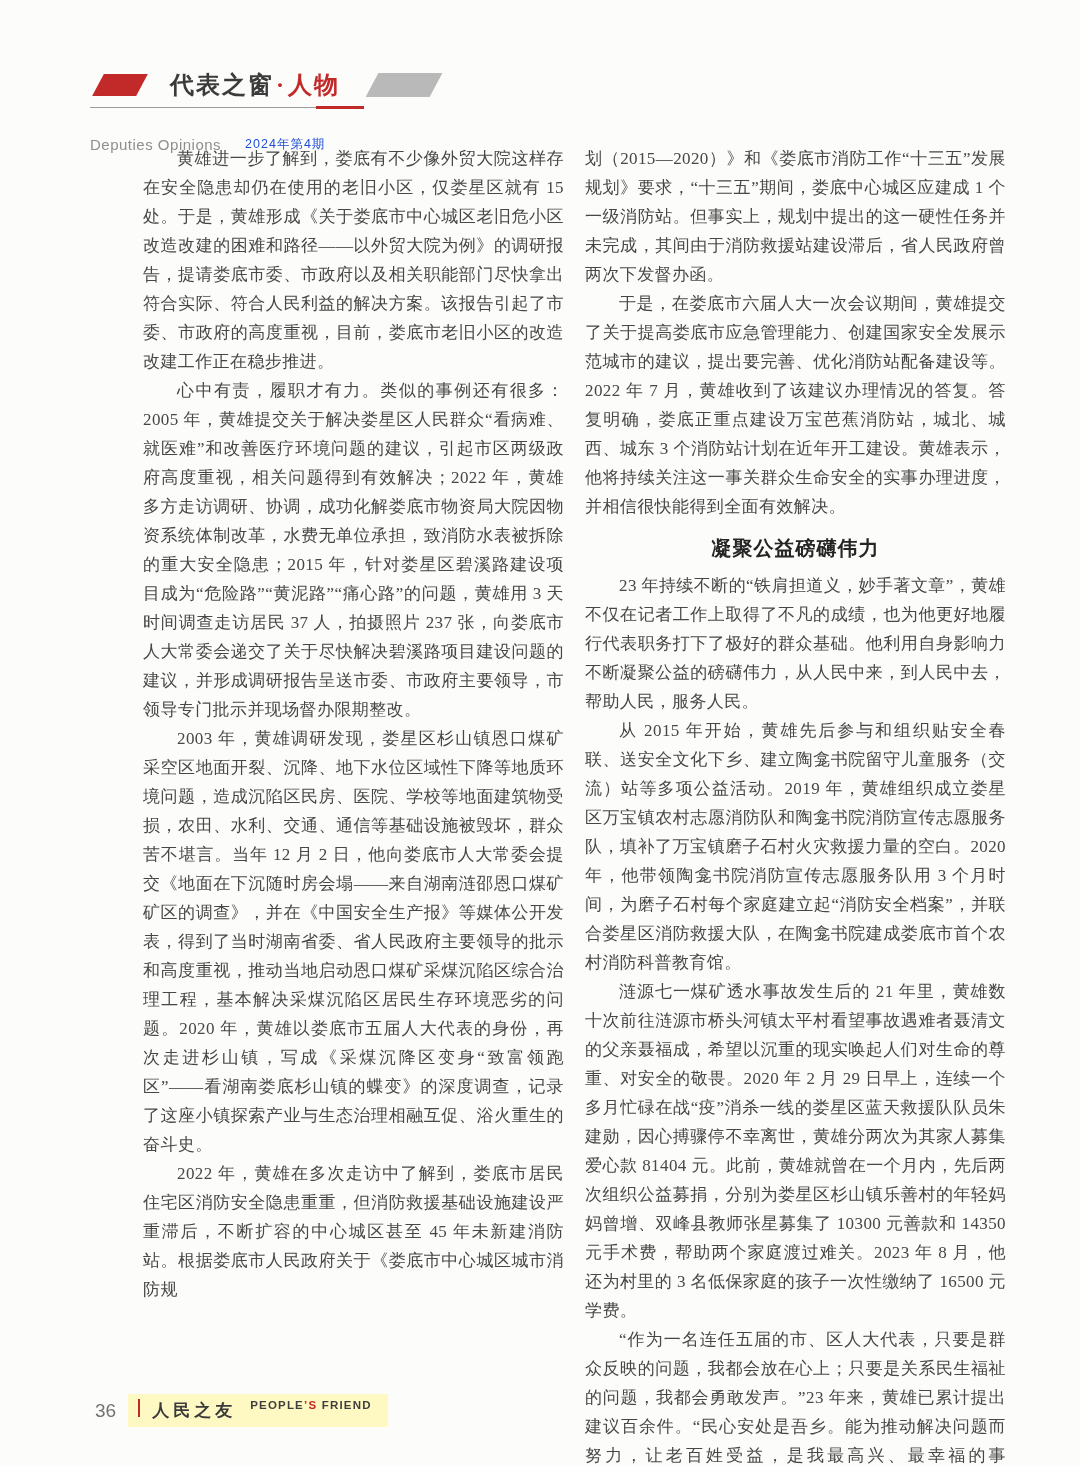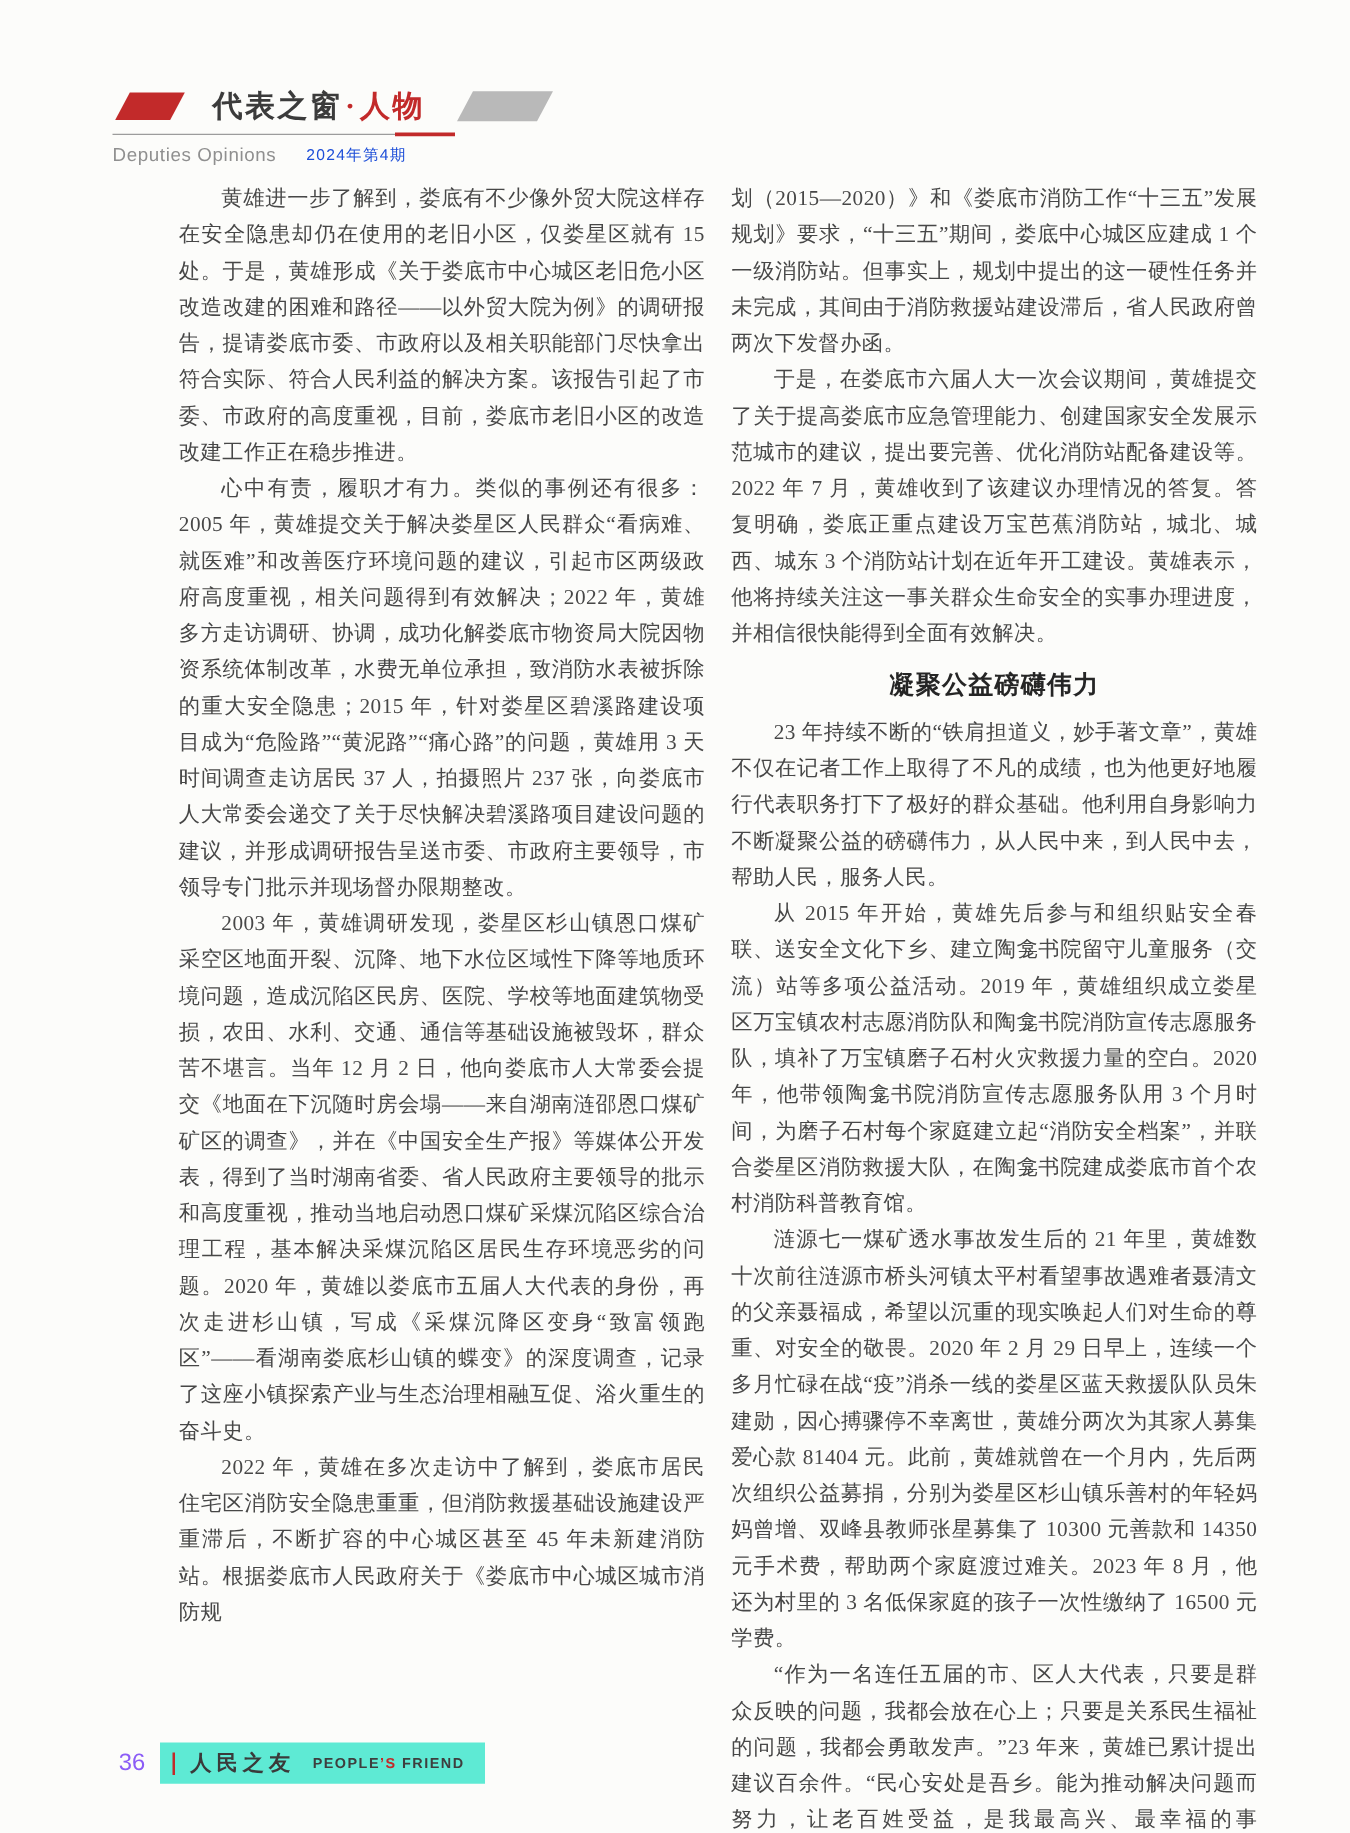--- a/index.html
+++ b/index.html
@@ -22,21 +22,21 @@
   
   .header{position:absolute;left:90px;top:70px;}
   .header-row{display:flex;align-items:center;gap:28px;height:30px;}
   .shape-red{width:44px;height:22px;background:var(--red);transform:skewX(-28deg);margin-left:8px;}
   .header-title{font-size:24px;font-weight:bold;color:#3b3b3b;letter-spacing:2px;white-space:nowrap;}
   .header-title .dot{color:#c22a2a;font-weight:bold;margin:0 2px;}
   .header-title .sub{color:var(--red);}
   .shape-gray{width:64px;height:24px;background:var(--gray-shape);transform:skewX(-28deg);margin-left:4px;}
   .header-rule{position:relative;margin-top:7px;width:228px;height:1px;background:var(--rule-gray);}
   .header-rule::after{content:"";position:absolute;right:-46px;top:-1px;width:48px;height:3px;background:var(--red);}
-  .header-sub{margin-top:8px;display:flex;align-items:flex-end;gap:24px;
+  .header-sub{margin-top:28px;display:flex;align-items:flex-end;gap:24px;
     font-family:"Liberation Sans",sans-serif;}
   .eyebrow{font-size:15px;color:#8f8f8f;letter-spacing:0.5px;}
   .issue{font-size:12.5px;color:#1d4ed8;letter-spacing:1px;}
 
   
   .col{
     position:absolute;top:144px;width:421px;
     color:var(--body-text);
     font-size:17px;line-height:29px;
     text-align:justify;text-justify:inter-ideograph;
@@ -48,22 +48,22 @@
   p.para.no-indent{text-indent:0;}
   .section-heading{
     font-family:"Liberation Sans","DejaVu Sans",sans-serif;
     font-weight:bold;font-size:20px;color:var(--heading-text);
     margin:13px 0 9px 0;line-height:28px;text-align:center;letter-spacing:1px;
   }
 
   
   .footer{position:absolute;left:95px;top:1394px;display:flex;align-items:center;
     font-family:"Liberation Sans",sans-serif;}
-  .page-num{font-size:19px;color:#8b5cf6;margin-right:12px;}
-  .footer-strip{display:flex;align-items:center;background:#5eead4;padding:5px 16px 5px 10px;}
+  .page-num{font-size:19px;color:#737373;margin-right:12px;}
+  .footer-strip{display:flex;background:#fef9c3;padding:5px 16px 5px 10px;}
   .footer-bar{width:2px;height:18px;background:var(--red);margin-right:12px;}
   .mag-cn{font-size:17px;font-weight:bold;color:#3a3a3a;letter-spacing:4px;margin-right:14px;
     font-family:"Liberation Serif","DejaVu Serif",serif;}
   .mag-en{font-size:11.5px;font-weight:bold;color:#3e3e3e;letter-spacing:1.2px;}
   .mag-en .red-s{color:var(--red);}
 </style>
 </head>
 <body>
 
 <div class="page">

